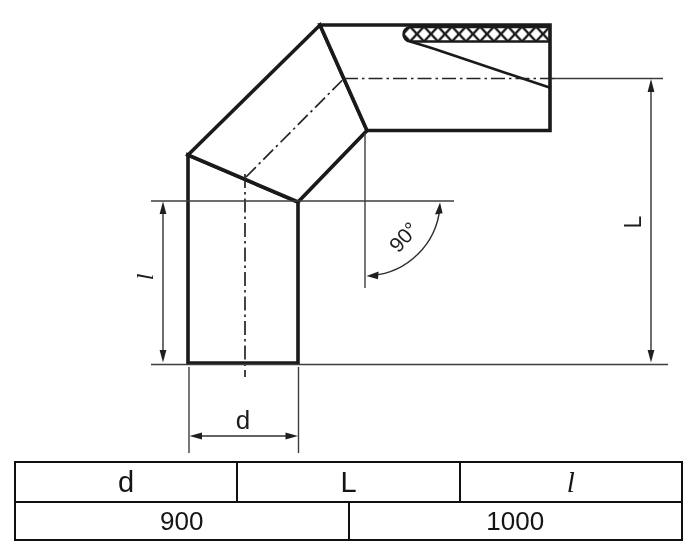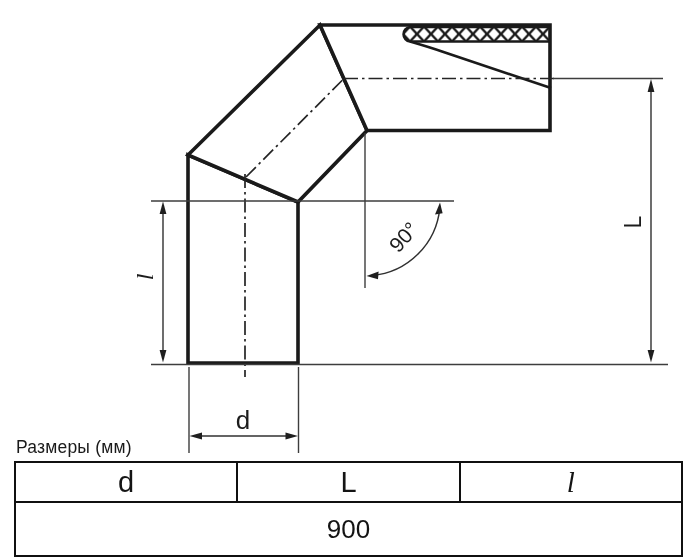--- a/index.html
+++ b/index.html
@@ -24,21 +24,21 @@
     position: absolute;
     left: 14px;
     top: 461px;
     width: 669px;
     border: 2.5px solid #101010;
     box-sizing: border-box;
     background: #ffffff;
   }
   .t-row { display: flex; }
   .t-row.header .t-cell { height: 38px; }
-  .t-row.values .t-cell { height: 52px; }
+  .t-row.values .t-cell { height: 36px; }
   .t-row.values { border-top: 2.5px solid #101010; }
   .t-cell {
     flex: 1 1 0;
     display: flex;
     align-items: center;
     justify-content: center;
     color: #141414;
     border-left: 2.5px solid #101010;
     box-sizing: border-box;
   }
@@ -104,26 +104,26 @@
     <path d="M 439.8,208 A 75,75 0 0 1 371.8,275.6" fill="none" stroke="#303030" stroke-width="1.5"></path>
     <polygon points="440,202.5 435,214.5 442.6,213.2" fill="#1f1f1f"></polygon>
     <polygon points="366.5,276 378.6,271.6 378,279.2" fill="#1f1f1f"></polygon>
 
     <text class="svg-label-serif" transform="translate(153,277) rotate(-90)" font-size="24" text-anchor="middle">l</text>
     <text class="svg-label" transform="translate(641,222) rotate(-90)" font-size="23" text-anchor="middle">L</text>
     <text class="svg-label" x="243" y="429" font-size="26" text-anchor="middle">d</text>
     <text class="svg-label" transform="translate(409,242) rotate(-48)" font-size="21" text-anchor="middle">90°</text>
   </svg>
 
-  <div class="caption">Размеры (мм)</div>
 
   <div class="dim-table">
     <div class="t-row header">
       <div class="t-cell">d</div>
       <div class="t-cell">L</div>
       <div class="t-cell serif-italic">l</div>
     </div>
     <div class="t-row values">
       <div class="t-cell">900</div>
+      <div class="t-cell">1000</div>
     </div>
   </div>
 
 </div>
 
 </body></html>

